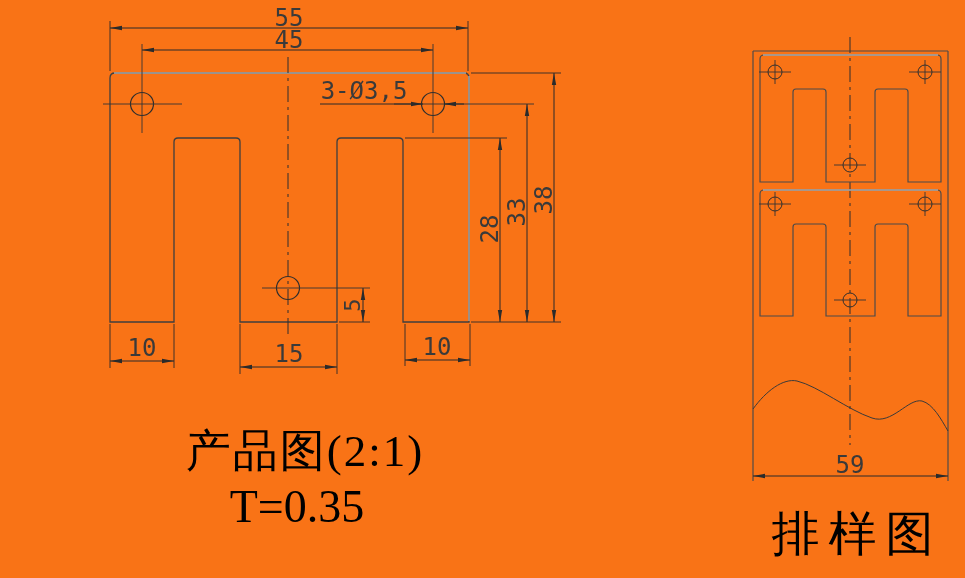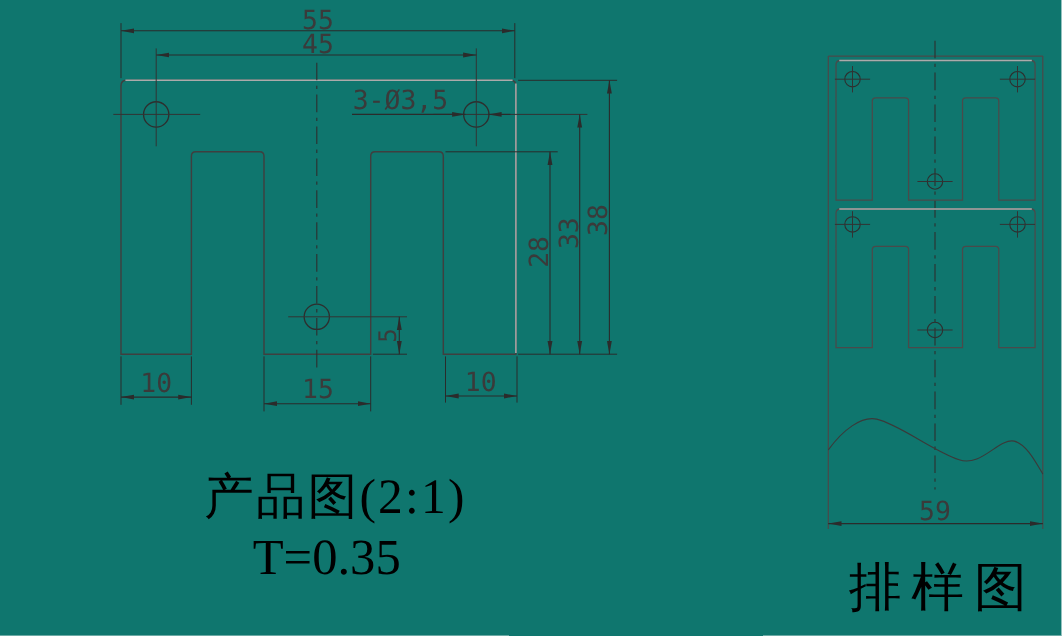--- a/index.html
+++ b/index.html
@@ -1,16 +1,16 @@
 <!DOCTYPE html>
 <html><head>
 <meta charset="utf-8">
 <style>
   html,body{margin:0;padding:0;background:#ffffff;}
-  .stage{position:relative;width:965px;height:578px;background:#0f766e;overflow:hidden;}
+  .stage{position:relative;width:965px;height:578px;background:#f97316;overflow:hidden;}
   svg{display:block;}
   .ol   {stroke:#3f3f3f;stroke-width:1.3;fill:none;}
   .olg  {stroke:#ababab;stroke-width:1.4;fill:none;}
   .nol  {stroke:#4a4a4a;stroke-width:1.15;fill:none;}
   .dim  {stroke:#2b2b2b;stroke-width:1;fill:none;}
   .ext  {stroke:#2b2b2b;stroke-width:0.9;fill:none;}
   .ch   {stroke:#333333;stroke-width:0.9;fill:none;}
   .cl   {stroke:#2e2e2e;stroke-width:1;fill:none;stroke-dasharray:16 5 3 5;}
   .hole {stroke:#2e2e2e;stroke-width:1.2;fill:none;}
   .nhole{stroke:#2e2e2e;stroke-width:1;fill:none;}

